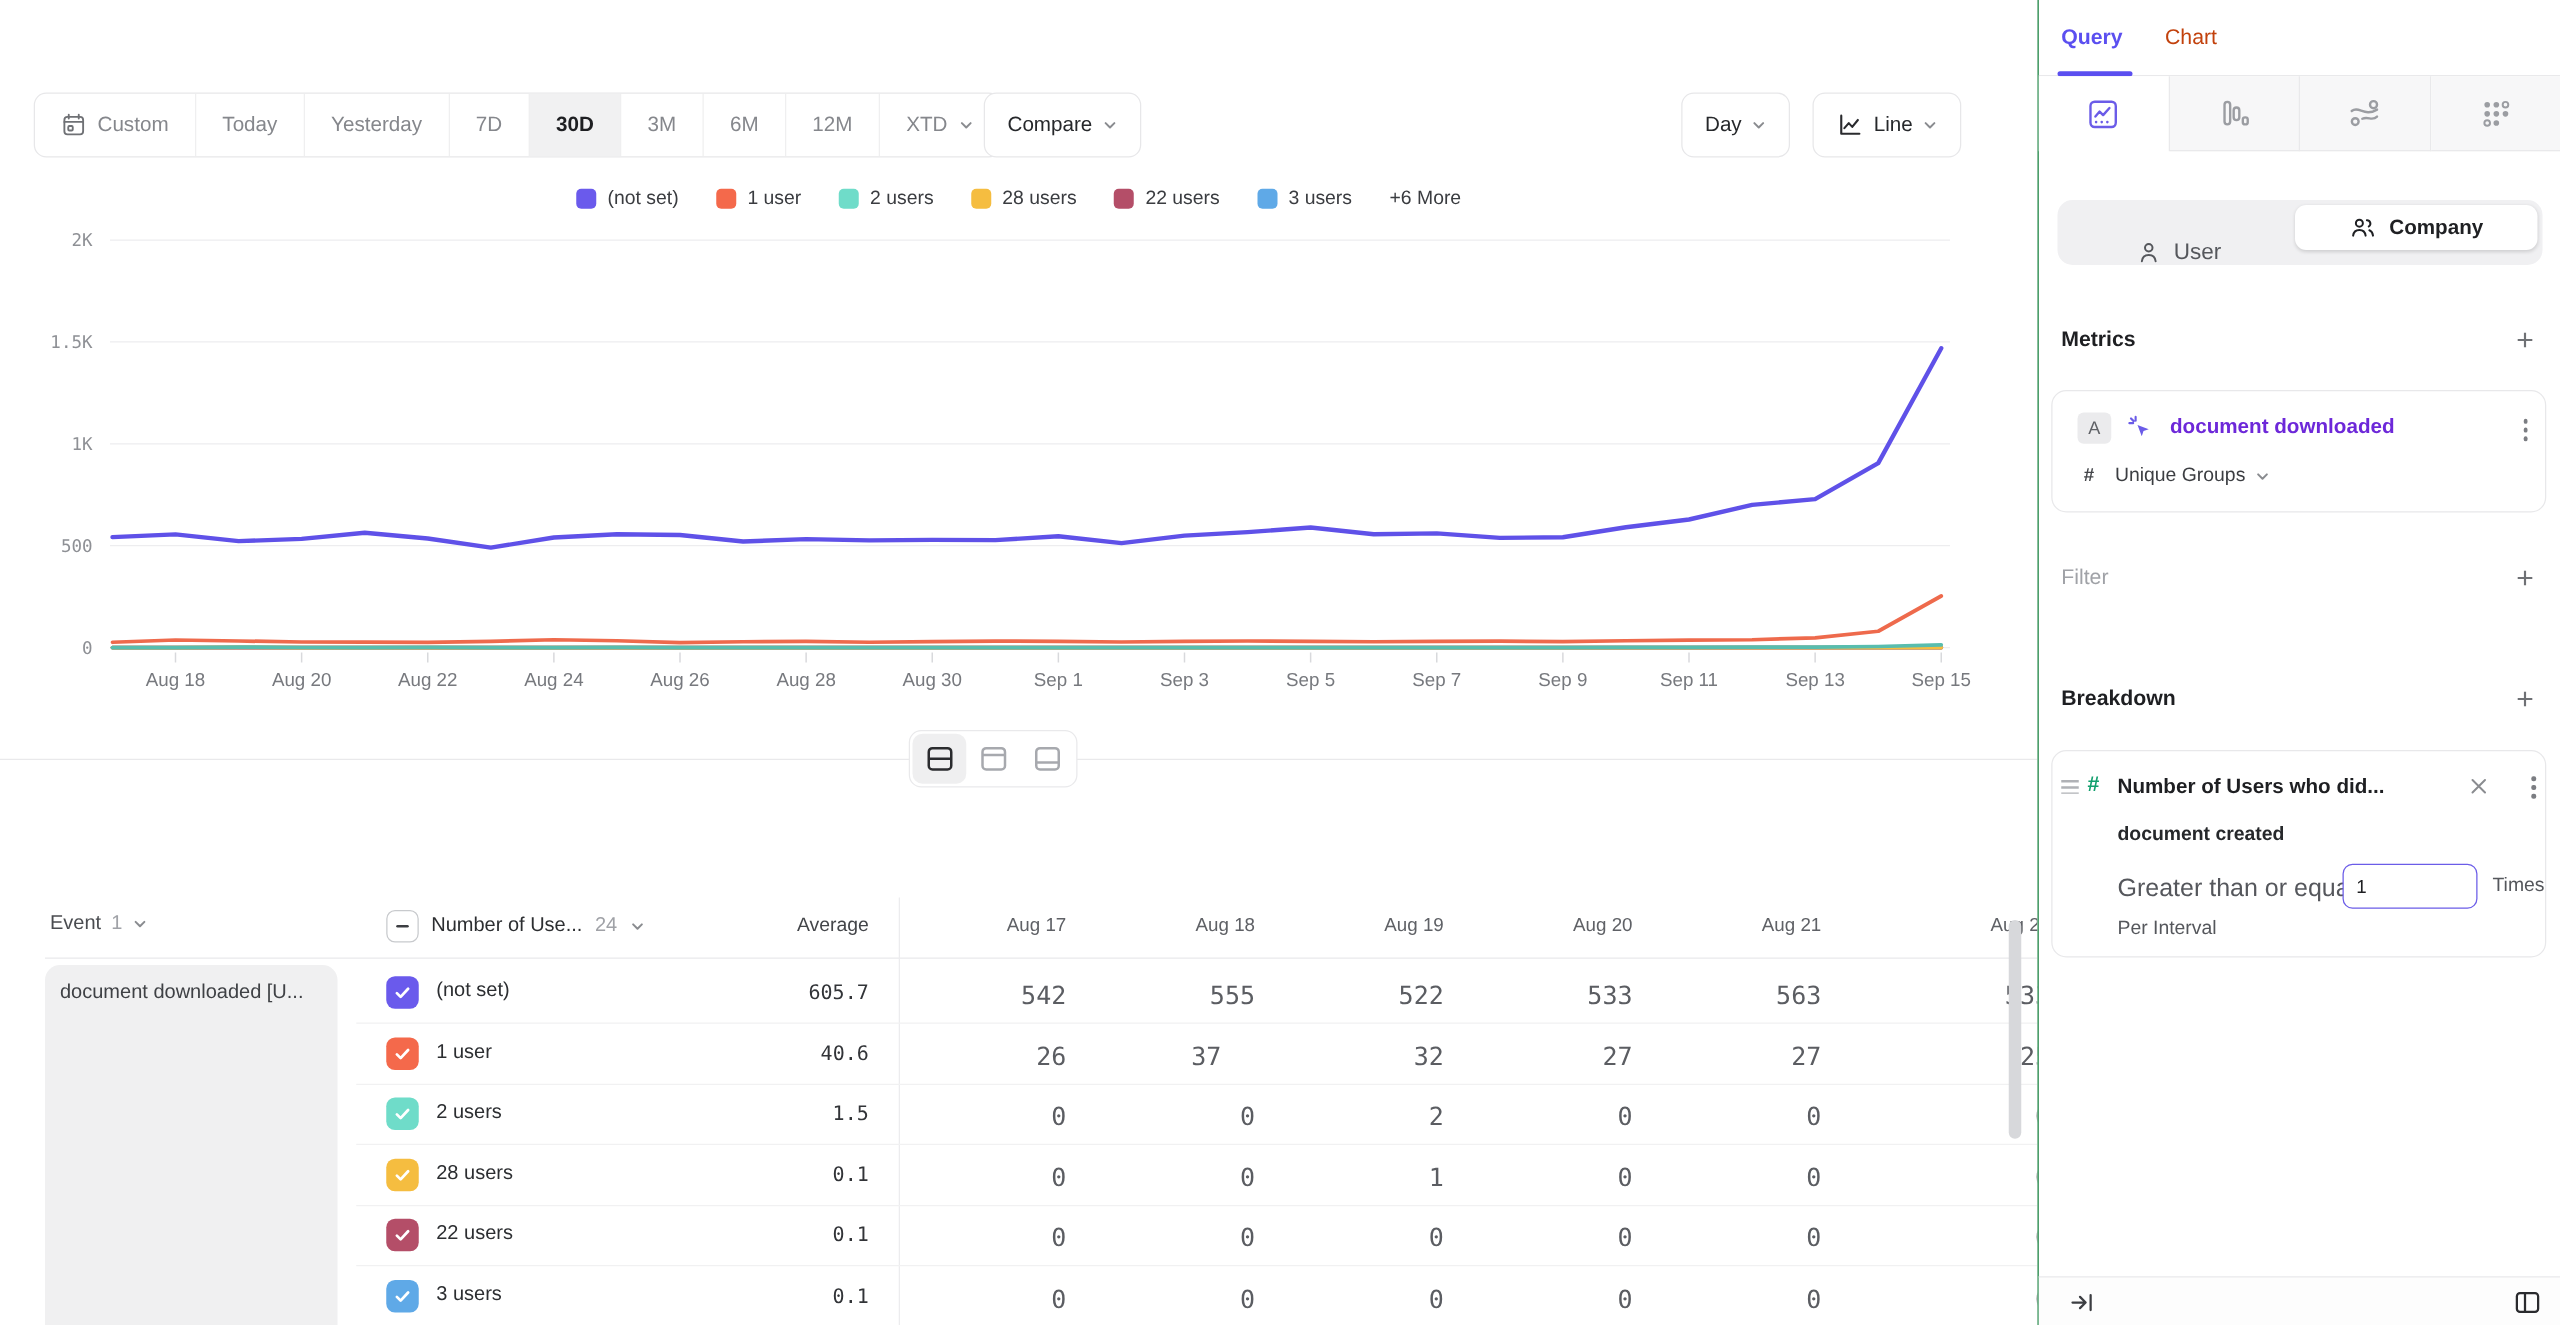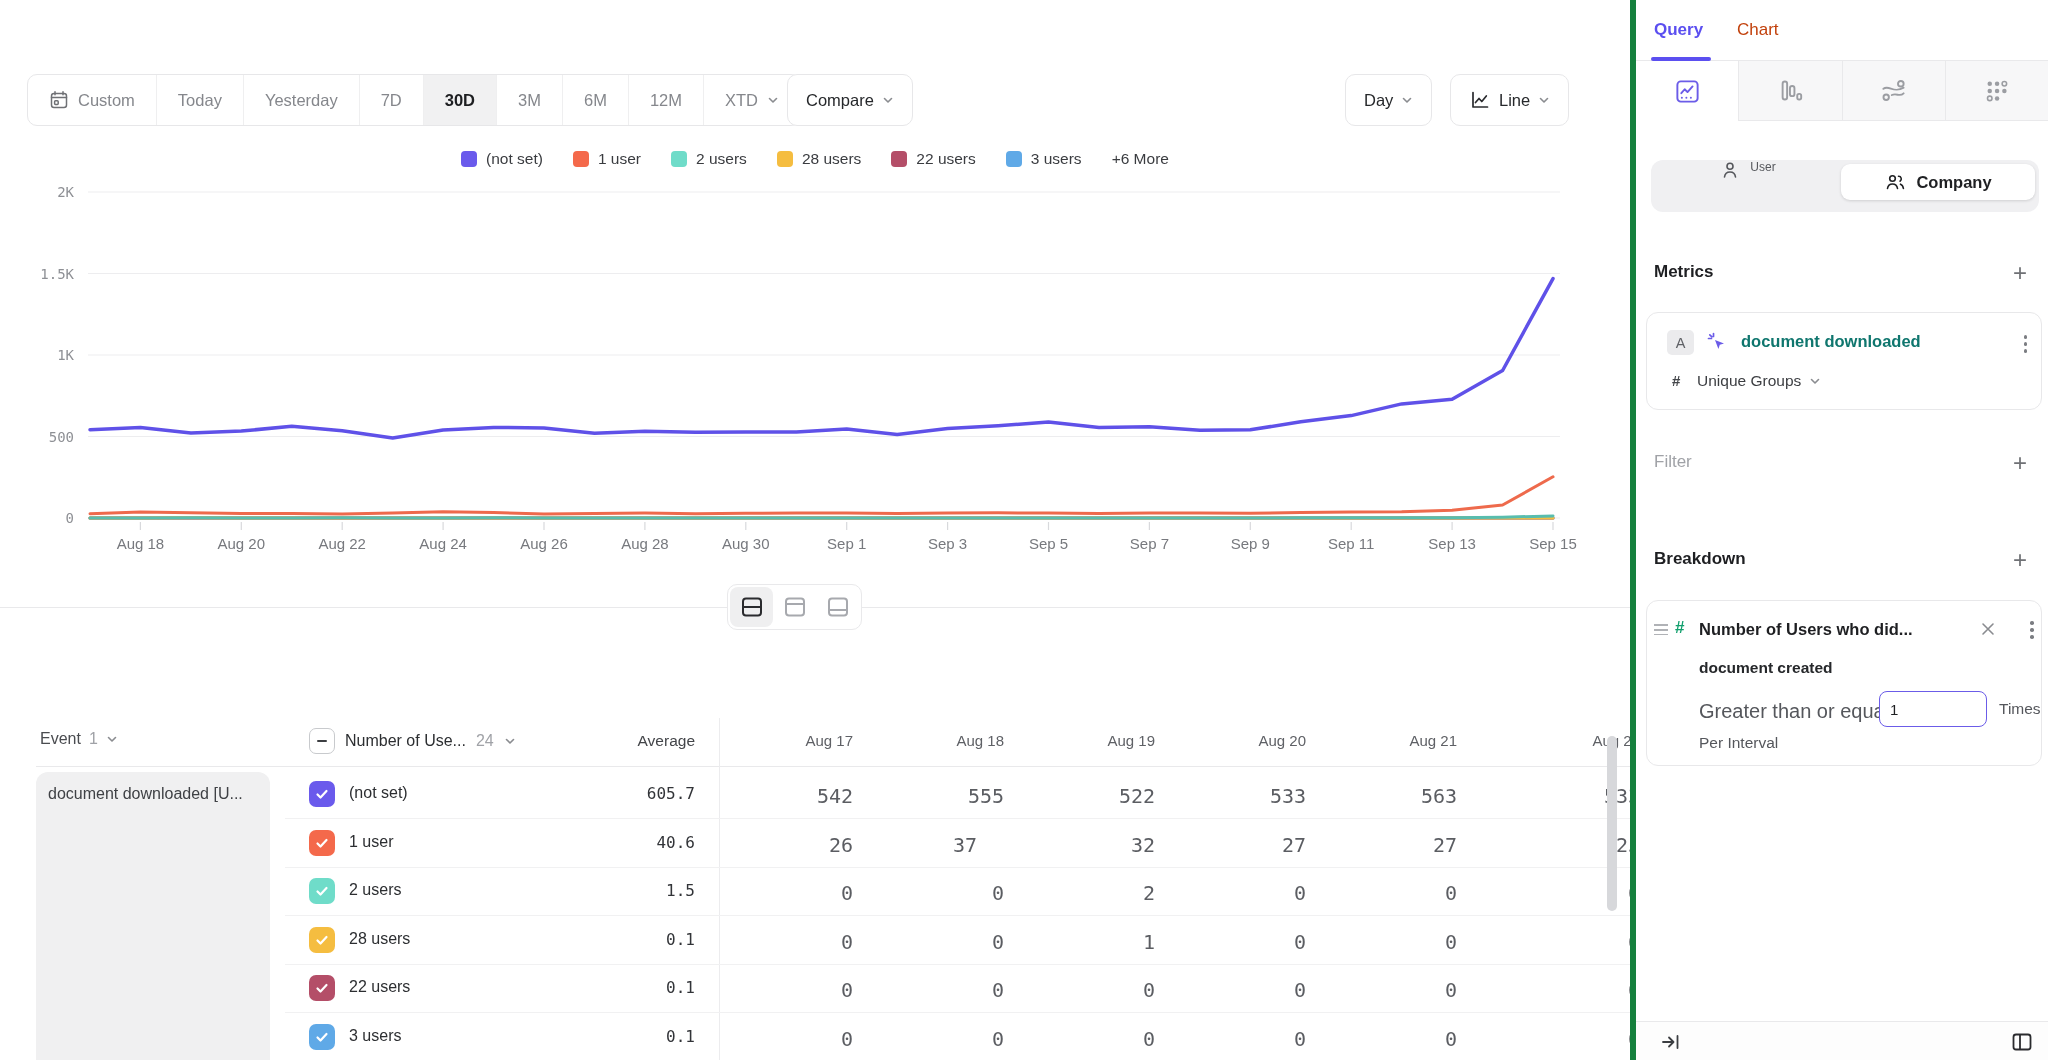--- a/index.html
+++ b/index.html
@@ -50,31 +50,31 @@
 #event-cell{left:36px;top:772px;width:234px;height:300px;background:#f0f0f1;border-radius:12px;padding:13px 12px;font-size:16px;color:#3f4145;white-space:nowrap;overflow:hidden;cursor:pointer}
 .cbx-min{width:26px;height:26px;border:1.5px solid #c8cacd;border-radius:7px;background:#fff;display:flex;align-items:center;justify-content:center;color:#3c3e42;cursor:pointer}
 .trow{position:absolute;left:285px;width:1345px;height:49px;border-bottom:1px solid #f1f1f2;cursor:pointer}
 .cbx{position:absolute;left:24px;top:11px;width:26px;height:26px;border-radius:7px;display:flex;align-items:center;justify-content:center;cursor:pointer}
 .rlabel{position:absolute;left:64px;top:14px;font-size:16px;color:#2c2e31}
 .ravg{position:absolute;left:260px;top:14px;width:150px;text-align:right;font-size:16px;color:#323438}
 .rval{position:absolute;top:14px;width:130px;text-align:right;font-size:20px;color:#5b5d62}
 #tscroll{left:1607px;top:736px;width:10px;height:175px;background:#d7d8db;border-radius:6px;cursor:pointer}
 
 
-#panel{position:absolute;left:1630px;top:0;width:418px;height:1060px;background:#fff;border-left:6px solid #15803d}
+#panel{position:absolute;left:1630px;top:0;width:418px;height:1060px;background:#fff;border-left:1px solid #15803d}
 #ptabs{position:absolute;left:0;top:0;width:100%;height:61px;border-bottom:1px solid #e9e9eb}
 .ptab-q{position:absolute;left:18px;top:20px;font-size:17px;font-weight:700;color:#5b4ff0;cursor:pointer}
 .ptab-c{position:absolute;left:101px;top:20px;font-size:17px;color:#c2410c;cursor:pointer}
 #ptab-underline{position:absolute;left:15px;top:57px;width:60px;height:4px;background:#5b4ff0;border-radius:3px}
 #icon-tabs{position:absolute;left:0;top:61px;width:100%;height:60px;display:flex}
 .itab{flex:1;display:flex;align-items:center;justify-content:center;border-right:1px solid #e9e9eb;background:#f7f7f8;border-bottom:1px solid #e9e9eb;color:#9b9da2;cursor:pointer}
 .itab:last-child{border-right:none}
 .itab.active{background:#fff;border-bottom:none;color:#6b5ce8}
 #seg{position:absolute;left:15px;top:160px;width:388px;height:52px;background:#f0f0f2;border-radius:12px}
-.seg-user{position:absolute;left:0;top:0;width:194px;height:52px;display:flex;align-items:flex-start;justify-content:center;gap:10px;font-size:12px;color:#55575c;cursor:pointer}
+.seg-user{position:absolute;left:0;top:0;width:194px;height:52px;display:flex;align-items:flex-end;justify-content:center;gap:10px;font-size:18px;color:#55575c;cursor:pointer}
 .seg-co{position:absolute;left:190px;top:4px;width:194px;height:36px;background:#fff;border-radius:9px;box-shadow:0 1px 3px rgba(0,0,0,.14);display:flex;align-items:center;justify-content:center;gap:10px;font-size:16.5px;font-weight:600;color:#1f2023;cursor:pointer}
 .sec-h{position:absolute;left:18px;font-size:17px;font-weight:700;color:#1e1f22}
 .sec-h.muted{color:#a0a2a7;font-weight:500}
 .plus{position:absolute;right:16px;width:24px;height:24px;color:#6f7175;font-size:24px;font-weight:300;line-height:22px;text-align:center;cursor:pointer}
 .card{position:absolute;left:10px;width:396px;background:#fff;border:1px solid #e8e8ea;border-radius:12px}
 .kdots{display:flex;flex-direction:column;gap:3.5px}
 .kdots i{width:3.5px;height:3.5px;border-radius:50%;background:#7b7d82}
 #pbottom{position:absolute;left:0;top:1021px;width:100%;height:39px;border-top:1px solid #e9e9eb;background:#fdfdfd}
 .handle i{display:block;width:14px;height:1.8px;background:#b0b2b6;margin:3px 0}
 #bd-input{position:absolute;left:232px;top:90px;width:108px;height:36px;border:1.5px solid #6b5ce8;border-radius:8px;padding:0 10px;font-size:15px;color:#1f2023;outline:none;font-family:"Liberation Sans",sans-serif}
@@ -440,21 +440,21 @@
   <div class="sec-h" style="top:262px">Metrics</div>
   <div class="plus" style="top:262px">+</div>
 
   <div class="card" style="top:312px;height:98px">
     <span class="abs" style="left:20px;top:17px;width:27px;height:25px;background:#ebebed;border-radius:5px;
       display:flex;align-items:center;justify-content:center;font-size:14.5px;color:#5f6166">A</span>
     <svg class="abs" style="left:58px;top:17px" width="24" height="24" viewBox="0 0 24 24" fill="none" stroke="#6b5ce8" stroke-width="1.7" stroke-linecap="round" stroke-linejoin="round">
         <path d="M10 10l9 3.4-4.2 1.4L13.4 19z" fill="#6b5ce8" stroke="none"></path>
         <path d="M3.5 8.5h3M8.5 3.5v3M4.8 4.8l2.1 2.1"></path>
       </svg>
-    <span class="abs" style="left:94px;top:19px;font-size:16.5px;font-weight:600;color:#0f766e">document downloaded</span>
+    <span class="abs" style="left:94px;top:19px;font-size:16.5px;font-weight:600;color:#6d28d9">document downloaded</span>
     <span class="abs kdots" style="right:14px;top:22px">
         <i></i>
         <i></i>
         <i></i>
       </span>
     <span class="abs" style="left:25px;top:59px;font-size:15px;color:#44464a;font-weight:600">#</span>
     <span class="abs" style="left:50px;top:59px;display:flex;align-items:center;gap:8px;font-size:15.5px;color:#3c3e42">
       <span>Unique Groups</span>
       <svg class="chev" width="12" height="12" viewBox="0 0 12 12" fill="none" stroke="currentColor" stroke-width="1.6" stroke-linecap="round" stroke-linejoin="round">
           <path d="M2.5 4.5 6 8l3.5-3.5"></path>

